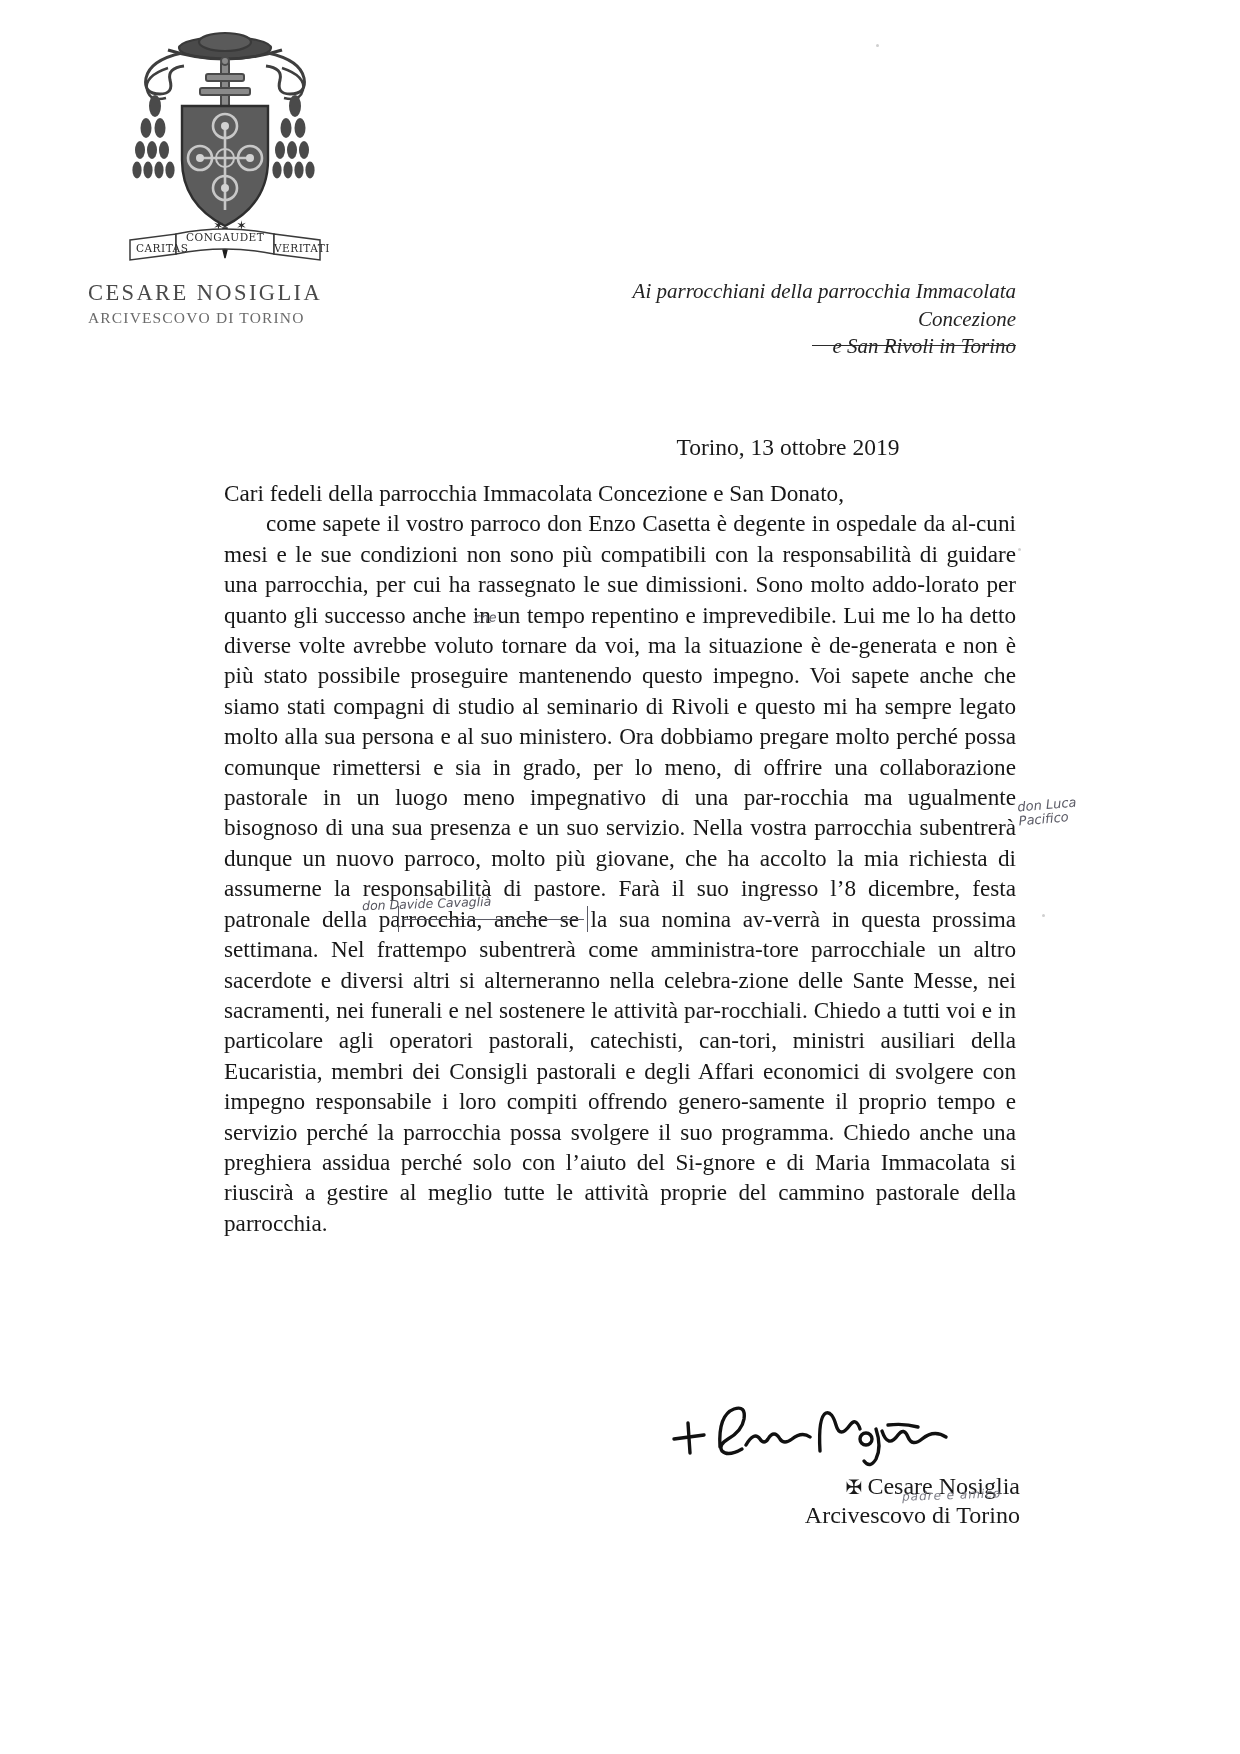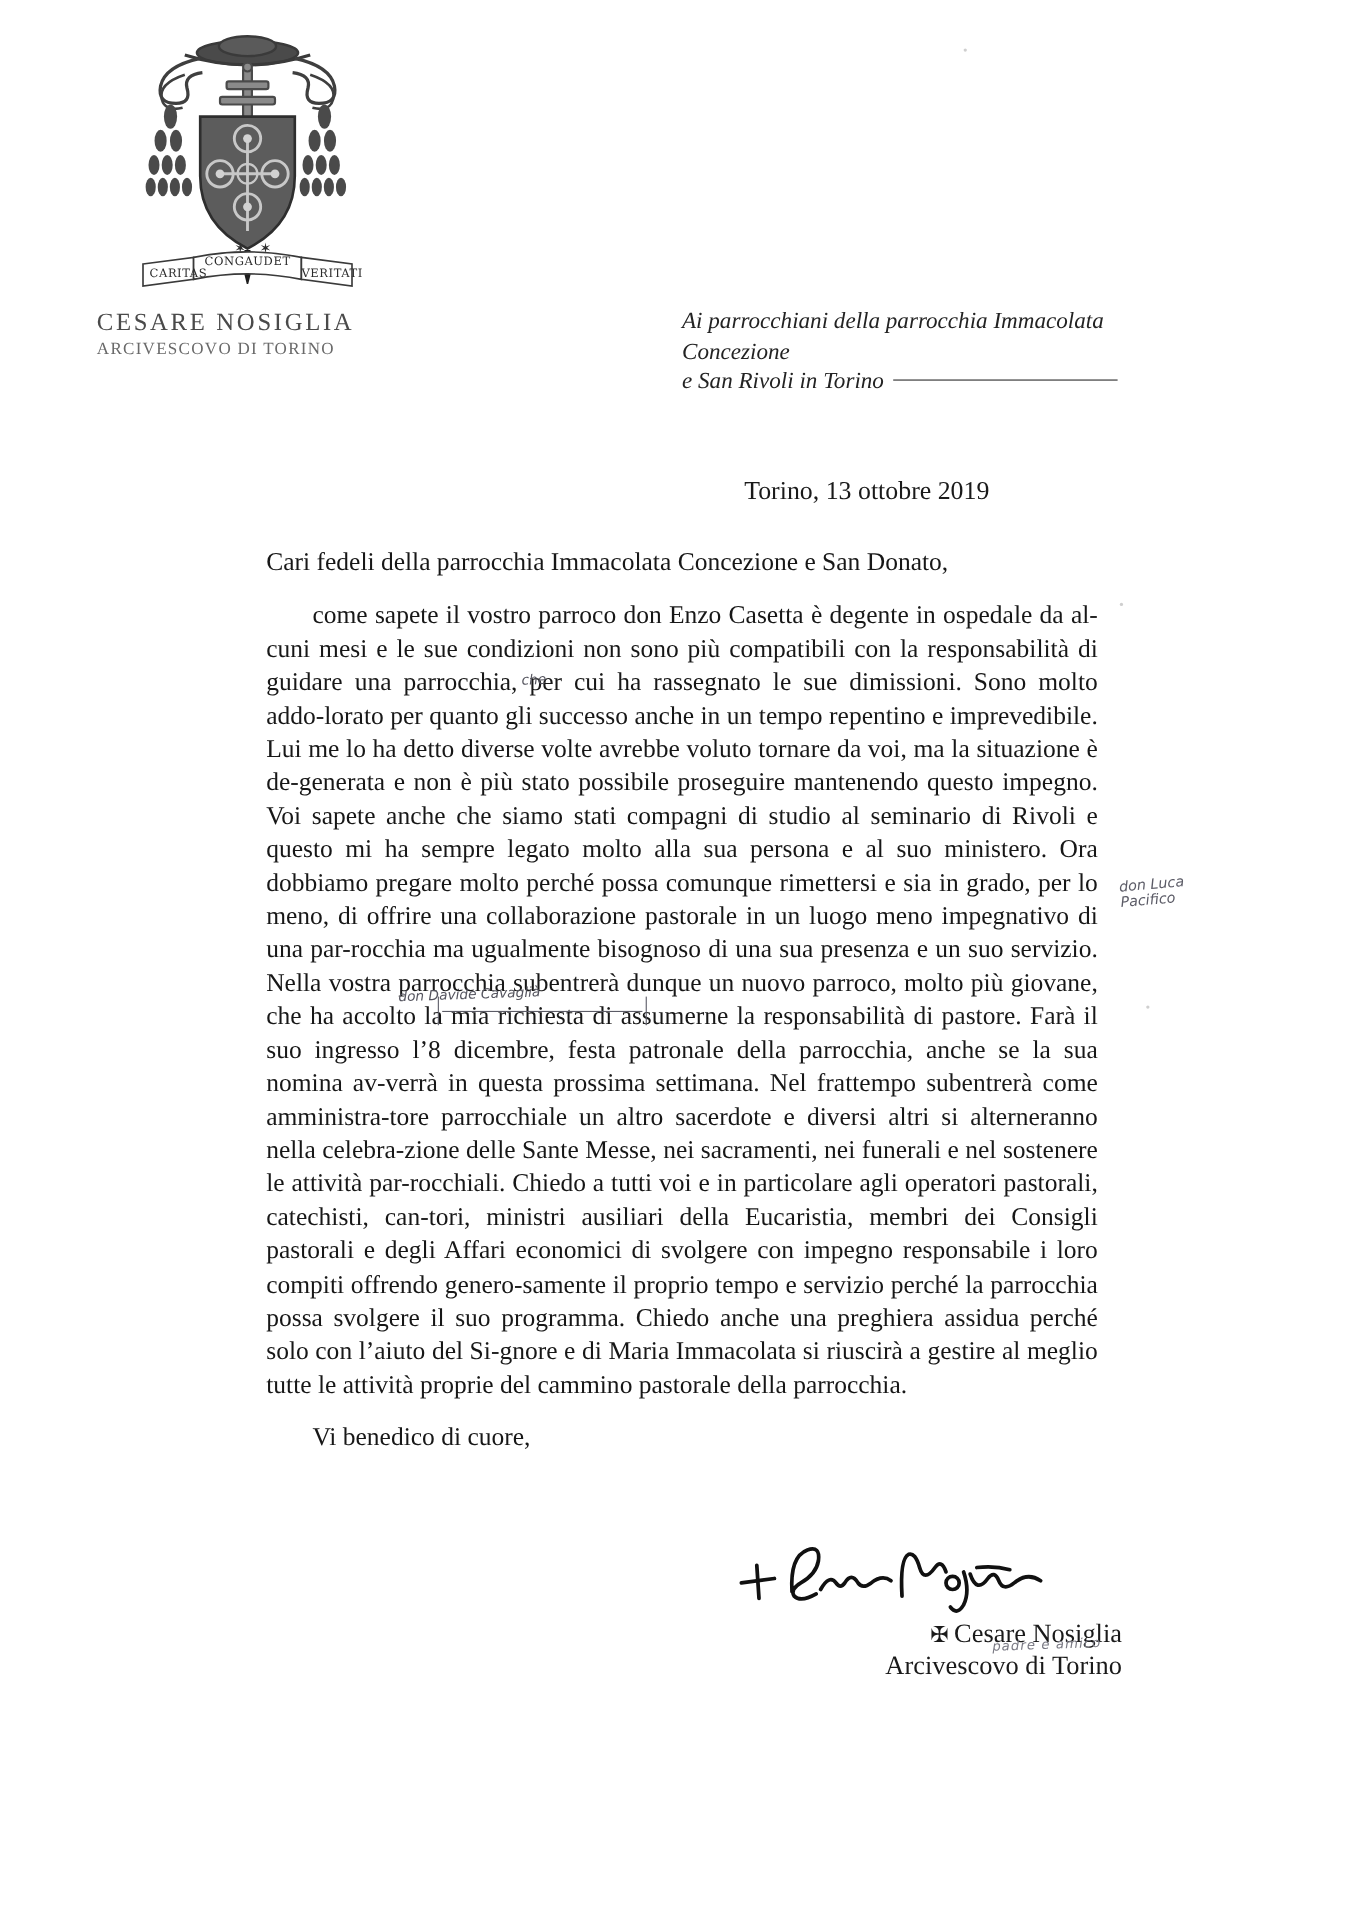--- a/index.html
+++ b/index.html
@@ -49,20 +49,21 @@
     color: #6a6a6a;
     white-space: nowrap;
   }
 
   
   .addressee {
     position: absolute;
     left: 620px;
     top: 278px;
     width: 396px;
+    text-align: right;
     font-style: italic;
     font-size: 21px;
     line-height: 1.32;
     color: #232323;
   }
   .addressee .line2 { display: block; }
   .addr-rule {
     position: absolute;
     left: 812px;
     top: 345px;
@@ -87,21 +88,21 @@
     position: absolute;
     left: 224px;
     top: 478px;
     width: 792px;
     font-size: 23.2px;
     line-height: 30.4px;
     text-align: justify;
     color: #171717;
   }
   .body-text p {
-    margin: 18px;
+    margin: 0;
     text-indent: 0;
     text-align: justify;
     -webkit-hyphens: manual;
     hyphens: manual;
   }
   .body-text p.indent { text-indent: 42px; }
   .body-text p.last-line { text-align: left; }
 
   
   .sig-block {
@@ -302,21 +303,20 @@
     <span>Ai parrocchiani della parrocchia Immacolata Concezione</span>
     <span class="line2">e San Rivoli in Torino</span>
   </div>
   <div class="addr-rule"></div>
 
   <div class="date-line">Torino, 13 ottobre 2019</div>
 
   <div class="body-text">
     <p>Cari fedeli della parrocchia Immacolata Concezione e San Donato,</p>
     <p class="indent">come sapete il vostro parroco don Enzo Casetta è degente in ospedale da al-cuni mesi e le sue condizioni non sono più compatibili con la responsabilità di guidare una parrocchia, per cui ha rassegnato le sue dimissioni. Sono molto addo-lorato per quanto gli successo anche in un tempo repentino e imprevedibile. Lui me lo ha detto diverse volte avrebbe voluto tornare da voi, ma la situazione è de-generata e non è più stato possibile proseguire mantenendo questo impegno. Voi sapete anche che siamo stati compagni di studio al seminario di Rivoli e questo mi ha sempre legato molto alla sua persona  e al suo ministero. Ora dobbiamo pregare molto perché possa comunque rimettersi e sia in grado, per lo meno, di offrire una collaborazione pastorale in un luogo meno impegnativo di una par-rocchia ma ugualmente bisognoso di una sua presenza e un suo servizio. Nella vostra parrocchia subentrerà dunque un nuovo parroco, molto più giovane, che ha accolto la mia richiesta di assumerne la responsabilità di pastore. Farà il suo ingresso l’8 dicembre, festa patronale della parrocchia, anche se la sua nomina av-verrà in questa prossima settimana. Nel frattempo subentrerà come amministra-tore  parrocchiale un altro sacerdote e diversi altri si alterneranno nella celebra-zione delle Sante Messe, nei sacramenti, nei funerali e nel sostenere le attività par-rocchiali. Chiedo a tutti voi e in particolare agli operatori pastorali, catechisti, can-tori, ministri ausiliari della Eucaristia, membri dei Consigli pastorali e degli Affari economici di svolgere con impegno responsabile i loro compiti offrendo genero-samente il proprio tempo e servizio perché la parrocchia possa svolgere il suo programma. Chiedo anche una preghiera assidua perché solo con l’aiuto del Si-gnore e di Maria Immacolata si riuscirà a gestire al meglio tutte le attività proprie del cammino pastorale della parrocchia.</p>
-    <p class="indent last-line">Vi benedico di cuore,</p>
   </div>
 
   <div class="hand hand-che">che</div>
 
   <div class="hand hand-margin">
     <span>don Luca</span><br>
     <span>Pacifico</span>
   </div>
 
   <div class="hand hand-davide">don Davide Cavaglià</div>

